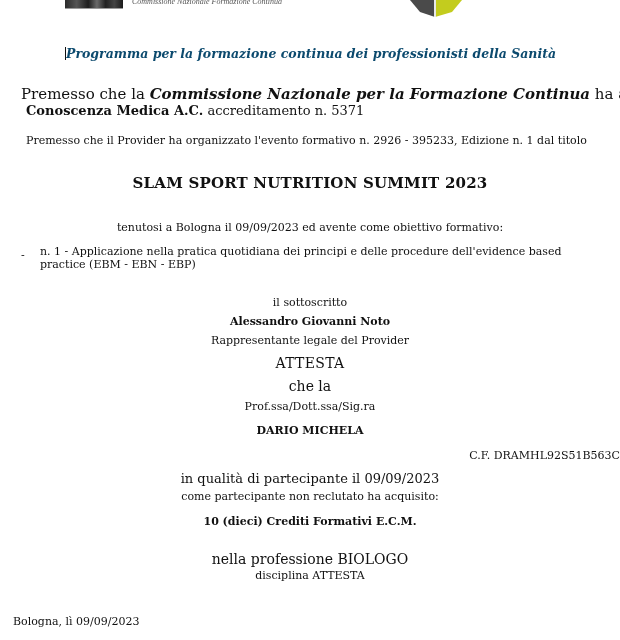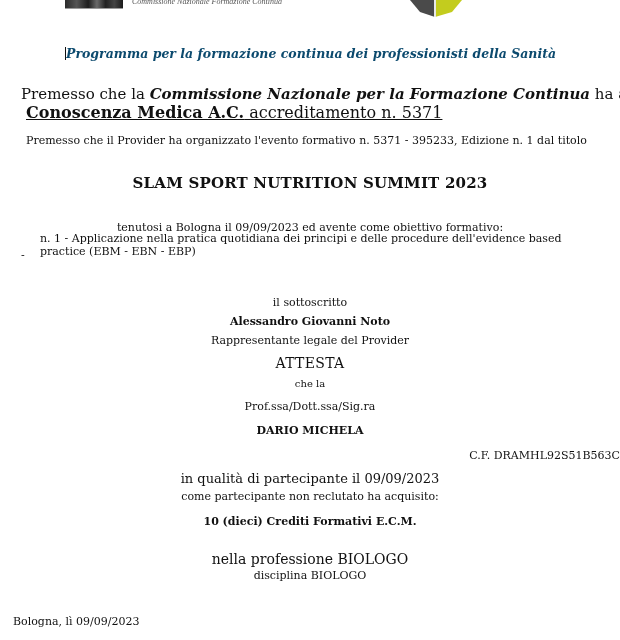--- a/index.html
+++ b/index.html
@@ -52,43 +52,43 @@
       white-space: nowrap;
       color: #0c4a6e;
     }
     .cursor-bar {
       display: inline-block; width: 1px; height: 13px; background: #111;
       vertical-align: -2px; margin-right: 0px;
     }
 
     .para1 { top: 85px; left: 21px; white-space: nowrap; font-size: 15px; }
     .para1 .em { font-weight: bold; font-style: italic; }
-    .para1b { top: 103px; left: 26px; white-space: nowrap; font-size: 16px; text-decoration: underline; }
+    .para1b { top: 103px; left: 26px; white-space: nowrap; font-size: 13px; }
     .para1b .b { font-weight: bold; }
     .para2 { top: 134px; left: 26px; white-space: nowrap; font-size: 11px; }
 
     .event-title {
       top: 174px;
       font-size: 15px;
       font-weight: bold;
       letter-spacing: 0.2px;
     }
     .held { top: 221px; font-size: 11px; }
 
     .obj-dash { top: 249px; left: 21px; font-size: 11px; }
     .obj-text {
-      top: 232px; left: 40px; width: 540px;
+      top: 245px; left: 40px; width: 540px;
       font-size: 11px; line-height: 13px;
     }
 
     .signed { top: 296px; font-size: 11px; }
     .signer { top: 315px; font-size: 11px; font-weight: bold; }
     .role { top: 334px; font-size: 11px; }
     .attesta { top: 355px; font-size: 14px; letter-spacing: 0.3px; }
-    .chela { top: 378px; font-size: 10px; }
+    .chela { top: 378px; font-size: 14px; }
     .title-honor { top: 400px; font-size: 11px; }
     .pname { top: 424px; font-size: 11px; font-weight: bold; }
     .cf { top: 449px; font-size: 11px; text-align: right; }
     .quality { top: 471px; font-size: 13px; }
     .nonrecl { top: 490px; font-size: 11px; }
     .credits { top: 515px; font-size: 11px; font-weight: bold; }
     .profession { top: 551px; font-size: 14px; }
     .discipline { top: 569px; font-size: 11px; }
 
     .place-date { top: 615px; left: 13px; font-size: 11px; white-space: nowrap; }
@@ -107,21 +107,21 @@
 
 <div class="abs program-title"><span class="cursor-bar"></span><span>Programma per la formazione continua dei professionisti della Sanità</span></div>
 
 <div class="abs para1">
   <span>Premesso che la </span><span class="em">Commissione Nazionale per la Formazione Continua</span><span> ha accreditato il Provider</span>
 </div>
 <div class="abs para1b">
   <span class="b">Conoscenza Medica A.C.</span><span> accreditamento n. 5371</span>
 </div>
 
-<div class="abs para2">Premesso che il Provider ha organizzato l'evento formativo n. 5371 - 395233, Edizione n. 1 dal titolo</div>
+<div class="abs para2">Premesso che il Provider ha organizzato l'evento formativo n. 2926 - 395233, Edizione n. 1 dal titolo</div>
 
 <div class="center-line event-title">SLAM SPORT NUTRITION SUMMIT 2023</div>
 
 <div class="center-line held">tenutosi a Bologna  il 09/09/2023 ed avente come obiettivo formativo:</div>
 
 <div class="abs obj-dash">-</div>
 <div class="abs obj-text">n. 1 - Applicazione nella pratica quotidiana dei principi e delle procedure dell'evidence based practice (EBM - EBN - EBP)</div>
 
 <div class="center-line signed">il sottoscritto</div>
 <div class="center-line signer">Alessandro Giovanni Noto</div>
@@ -130,15 +130,15 @@
 <div class="center-line attesta">ATTESTA</div>
 <div class="center-line chela">che la</div>
 <div class="center-line title-honor">Prof.ssa/Dott.ssa/Sig.ra</div>
 <div class="center-line pname">DARIO MICHELA</div>
 <div class="center-line cf">C.F. DRAMHL92S51B563C</div>
 <div class="center-line quality">in qualità di partecipante il 09/09/2023</div>
 <div class="center-line nonrecl">come partecipante non reclutato ha acquisito:</div>
 <div class="center-line credits">10 (dieci) Crediti Formativi E.C.M.</div>
 
 <div class="center-line profession">nella professione BIOLOGO</div>
-<div class="center-line discipline">disciplina BIOLOGO</div>
+<div class="center-line discipline">disciplina ATTESTA</div>
 
 <div class="abs place-date">Bologna, lì 09/09/2023</div>
 
 </body></html>

